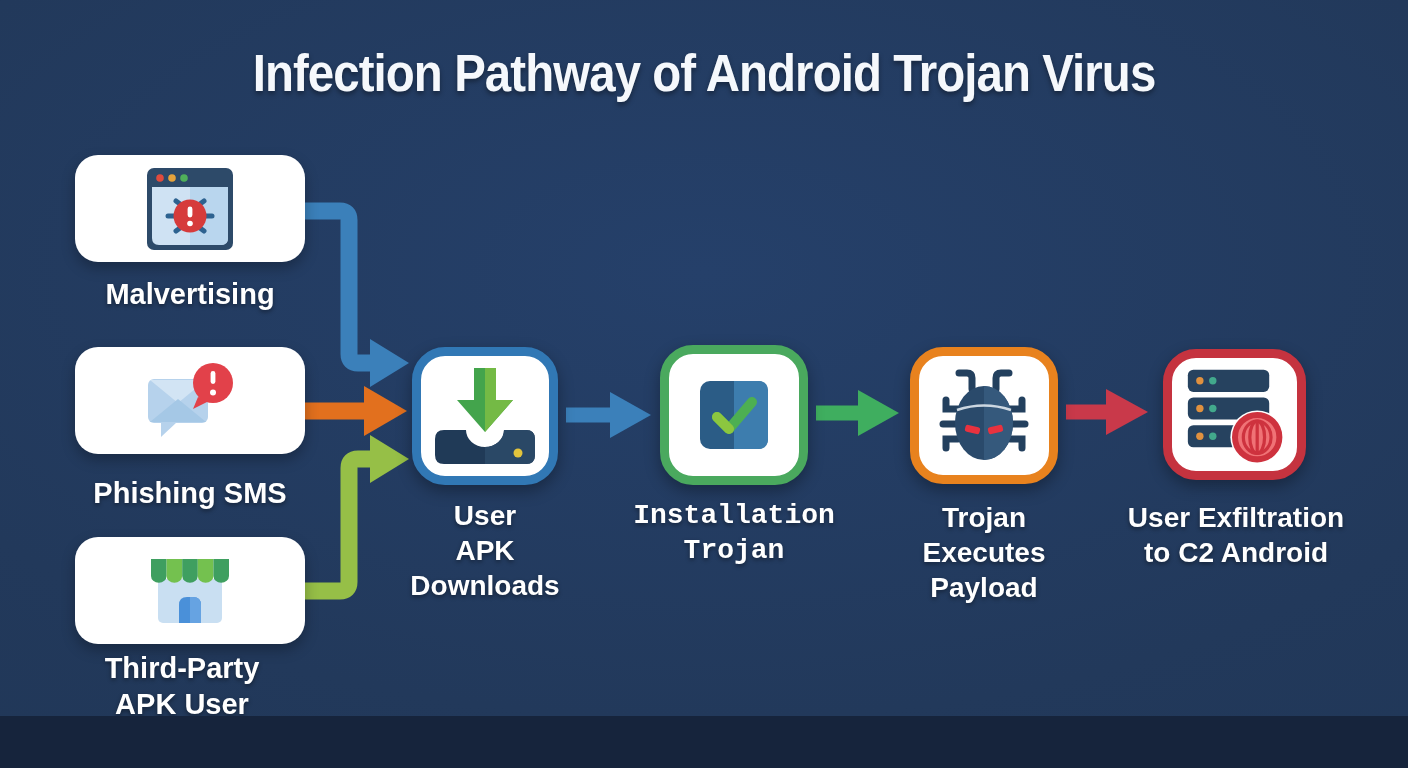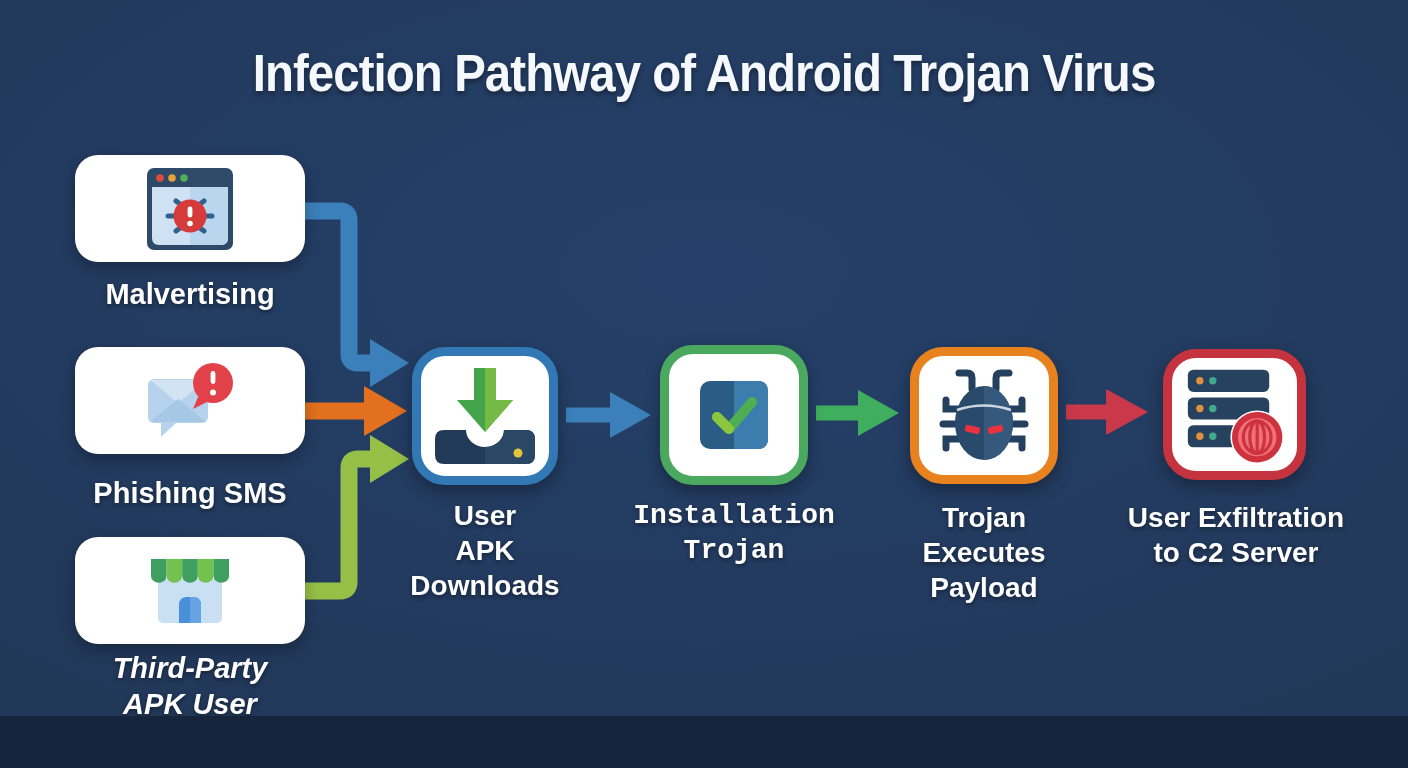--- a/index.html
+++ b/index.html
@@ -21,21 +21,21 @@
   }
   .pos-src1{left:75px;top:155px;}
   .pos-src2{left:75px;top:347px;}
   .pos-src3{left:75px;top:537px;}
   .lbl{position:absolute;color:#ffffff;font-weight:bold;text-align:center;
        text-shadow:0 2px 4px rgba(0,0,0,.42);}
   .lbl .line{display:block;}
   .src-lbl{font-size:29px;line-height:36px;}
   .pos-lbl-src1{left:20px;top:276px;width:340px;}
   .pos-lbl-src2{left:20px;top:475px;width:340px;}
-  .pos-lbl-src3{left:20px;top:650px;width:340px;font-style:italic;}
+  .pos-lbl-src3{left:12px;top:650px;width:340px;}
   .stage{
     position:absolute;background:#ffffff;box-sizing:border-box;border-radius:33px;
     display:flex;align-items:center;justify-content:center;
     box-shadow:0 6px 16px rgba(0,0,0,.32);
   }
   .pos-stage1{left:412px;top:347px;width:146px;height:138px;border:9px solid #3178b5;}
   .pos-stage2{left:660px;top:345px;width:148px;height:140px;border:9px solid #4aa95e;}
   .pos-stage3{left:910px;top:347px;width:148px;height:137px;border:9px solid #e8821e;}
   .pos-stage4{left:1163px;top:349px;width:143px;height:131px;border:9px solid #c5333f;}
   .stage-lbl{font-size:28px;line-height:35px;}
@@ -220,16 +220,16 @@
       <circle cx="77" cy="77" r="24" fill="#f07276" stroke="#ce323e" stroke-width="6.5"></circle>
       <g stroke="#ce323e" stroke-width="3.5" fill="none">
         <ellipse cx="77" cy="77" rx="8" ry="17.5"></ellipse>
         <ellipse cx="77" cy="77" rx="15" ry="17.5"></ellipse>
         <path d="M77,59.5 V94.5"></path>
       </g>
     </svg>
   </div>
   <div class="lbl stage-lbl pos-lbl-stage4">
     <span class="line">User Exfiltration</span>
-    <span class="line">to C2 Server</span>
+    <span class="line">to C2 Android</span>
   </div>
 
 </div>
 
 </body></html>

